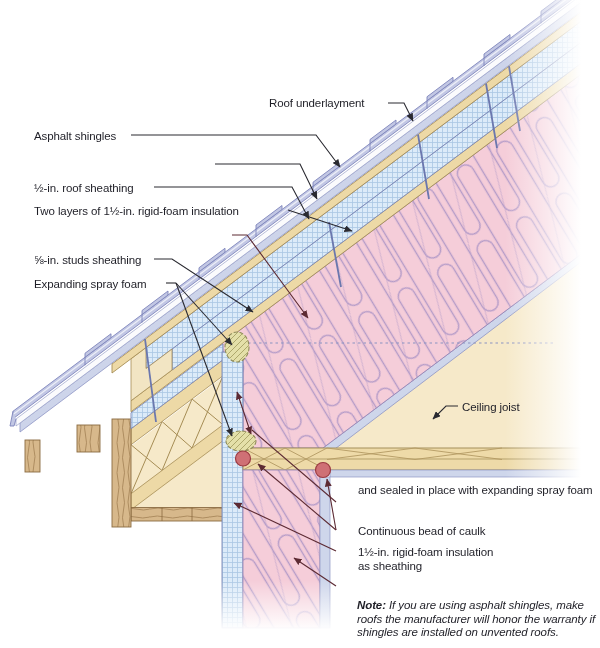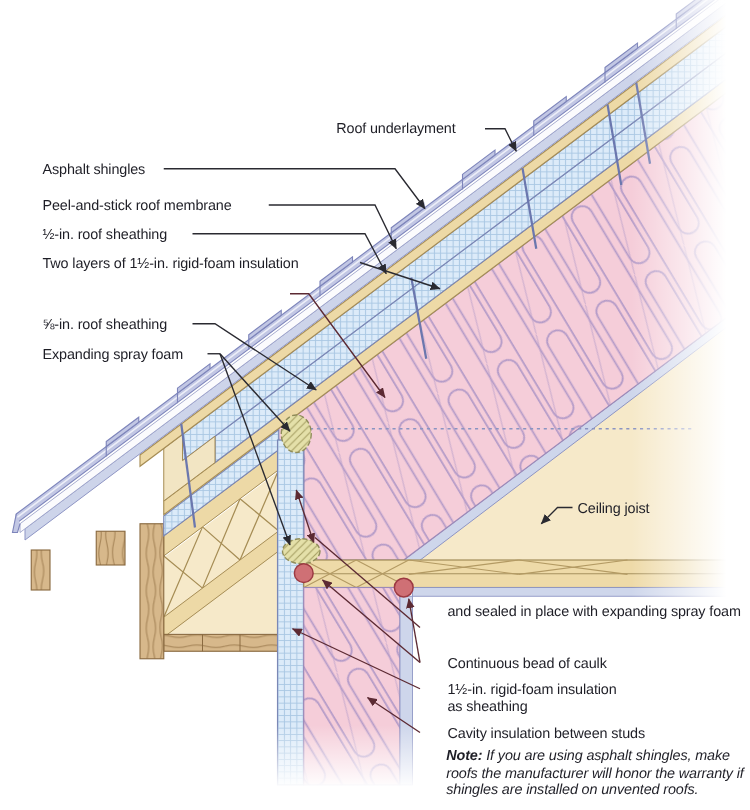--- a/index.html
+++ b/index.html
@@ -181,36 +181,34 @@
     <path d="M249,428 L237,392" marker-start="url(#ams)" marker-end="url(#am)"></path>
     <path d="M336,530 L258,464" marker-end="url(#am)"></path>
     <path d="M336,530 L327,479" marker-end="url(#am)"></path>
     <path d="M336,551 L234,503" marker-end="url(#am)"></path>
     <path d="M336,586 L294,558" marker-end="url(#am)"></path>
   </g>
 </svg>
 
 <div class="lbl" style="left:269px;top:96px">Roof underlayment</div>
 <div class="lbl" style="left:34px;top:129px">Asphalt shingles</div>
-<div class="lbl" style="left:34px;top:158px">Peel-and-stick roof membrane</div>
 <div class="lbl" style="left:34px;top:181px">½-in. roof sheathing</div>
 <div class="lbl" style="left:34px;top:204px">Two layers of 1½-in. rigid-foam insulation</div>
-<div class="lbl" style="left:34px;top:253px">⅝-in. roof sheathing</div>
+<div class="lbl" style="left:34px;top:253px">⅝-in. studs sheathing</div>
 <div class="lbl" style="left:34px;top:277px">Expanding spray foam</div>
 <div class="lbl" style="left:462px;top:400px">Ceiling joist</div>
 
 <div class="lbl" style="left:358px;top:483px">
   <div>and sealed in place with expanding spray foam</div>
 </div>
 <div class="lbl" style="left:358px;top:524px">Continuous bead of caulk</div>
 <div class="lbl" style="left:358px;top:545px">
   <div>1½-in. rigid-foam insulation</div>
   <div>as sheathing</div>
 </div>
-<div class="lbl" style="left:358px;top:580px">Cavity insulation between studs</div>
 
 <div class="note" style="left:357px;top:599px">
   <div><b>Note:</b><span> If you are using asphalt shingles, make</span></div>
   <div>roofs the manufacturer will honor the warranty if</div>
   <div>shingles are installed on unvented roofs.</div>
 </div>
 
 </div>
 
 </body></html>

